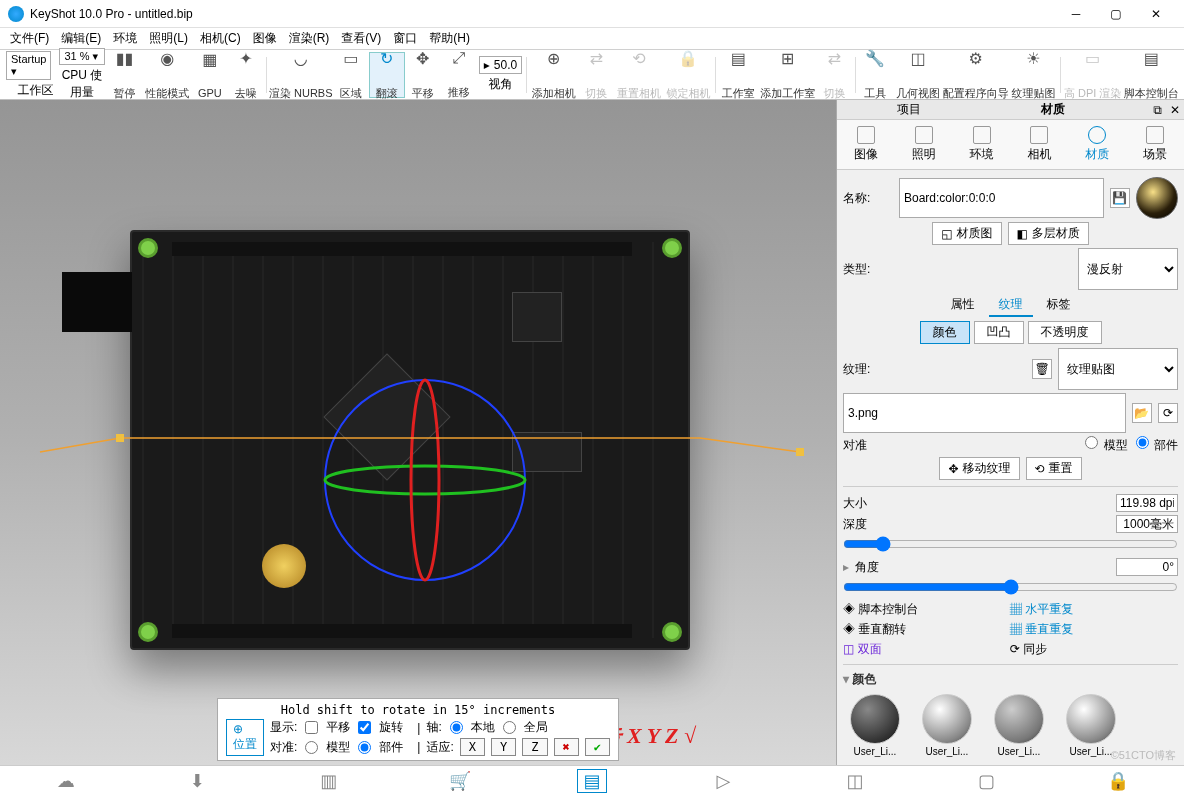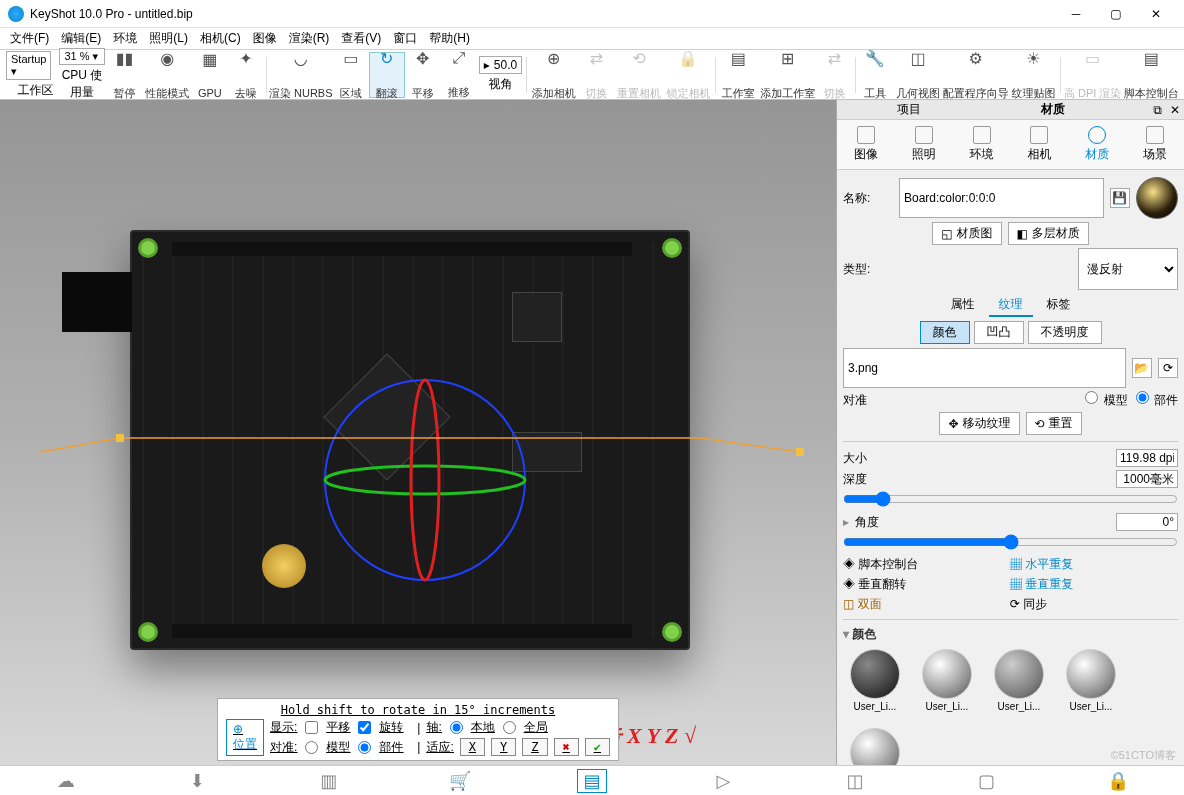--- a/index.html
+++ b/index.html
@@ -19,21 +19,21 @@
 .tdrop { border:1px solid #aaa; padding:1px 4px; background:#fff; font-size:11px; margin:0 2px; }
 .body { display:flex; height:calc(100% - 100px - 30px); }
 .viewport { flex:1; background:linear-gradient(#959595 0%,#b0b0b0 50%,#d8d8d8 100%); position:relative; overflow:hidden; }
 .board { position:absolute; left:130px; top:130px; width:560px; height:420px; background:#1a1a1a; border:2px solid #2a2a2a; border-radius:4px; box-shadow:0 20px 40px rgba(0,0,0,0.4); }
 .board::before { content:""; position:absolute; inset:10px; background:repeating-linear-gradient(90deg,#333 0 2px,#1a1a1a 2px 30px),repeating-linear-gradient(0deg,#333 0 2px,transparent 2px 40px); opacity:0.3; }
 .chip { position:absolute; background:#222; border:1px solid #444; }
 .hdr { position:absolute; background:#111; }
 .screw { position:absolute; width:20px; height:20px; background:#7fd04a; border-radius:50%; border:3px solid #5a9e2f; }
 .gizmo { position:absolute; left:300px; top:255px; width:250px; height:250px; pointer-events:none; }
 .overlay-panel { position:absolute; bottom:4px; left:50%; transform:translateX(-50%); background:#fff; border:1px solid #aaa; padding:4px 8px; display:flex; flex-direction:column; gap:2px; font-family:monospace; }
-.overlay-row { display:flex; align-items:center; gap:6px;text-decoration:underline; }
+.overlay-row { display:flex; align-items:center; gap:6px; }
 .axisbtn { border:1px solid #888; padding:1px 8px; background:#f8f8f8; font-family:monospace; cursor:pointer; }
 .red-annot { position:absolute; bottom:14px; right:140px; color:#e02020; font-size:22px; font-weight:bold; font-style:italic; font-family:STKaiti,KaiTi,serif; }
 .sidepanel { width:348px; background:#f0f0f0; border-left:1px solid #aaa; display:flex; flex-direction:column; overflow:hidden; }
 .sp-tabs { display:flex; height:20px; background:#e8e8e8; border-bottom:1px solid #ccc; align-items:center; }
 .sp-tab { padding:0 60px; cursor:pointer; }
 .sp-tab.active { font-weight:bold; }
 .sp-cats { display:flex; justify-content:space-around; padding:4px 0; border-bottom:1px solid #ccc; background:#f8f8f8; }
 .sp-cat { display:flex; flex-direction:column; align-items:center; cursor:pointer; padding:2px 6px; }
 .sp-cat .cicon { width:18px; height:18px; border:1px solid #999; border-radius:2px; margin-bottom:2px; }
 .sp-cat.active { color:#08c; }
@@ -311,20 +311,25 @@
         <span style="padding:2px 10px">属性</span>
         <span style="padding:2px 10px;border-bottom:2px solid #08c;color:#08c">纹理</span>
         <span style="padding:2px 10px">标签</span>
       </div>
       <div class="subtabs">
         <span class="subtab active">颜色</span>
         <span class="subtab">凹凸</span>
         <span class="subtab">不透明度</span>
       </div>
       <div class="sp-row">
+        <label>纹理:</label>
+        <span style="margin-left:auto" class="iconbtn">🗑</span>
+        <select class="sp-input" style="max-width:120px"><option>纹理贴图</option></select>
+      </div>
+      <div class="sp-row">
         <input class="sp-input" value="3.png" style="">
         <span class="iconbtn">📂</span>
         <span class="iconbtn">⟳</span>
       </div>
       <div class="sp-row">
         <label>对准</label>
         <span style="margin-left:auto"><input type="radio" name="sa" style=""> <span>模型</span></span>
         <span><input type="radio" name="sa" checked="" style=""> <span>部件</span></span>
       </div>
       <div class="sp-row" style="justify-content:center">
@@ -350,21 +355,21 @@
         <input type="range" class="slider" value="50" style="">
         <div class="sp-row">
           <span style="width:48%">◈ <span>脚本控制台</span></span>
           <span style="color:#08c">▦ <span>水平重复</span></span>
         </div>
         <div class="sp-row">
           <span style="width:48%">◈ <span>垂直翻转</span></span>
           <span style="color:#08c">▦ <span>垂直重复</span></span>
         </div>
         <div class="sp-row">
-          <span style="width:48%;color:#a16207">◫ <span>双面</span></span>
+          <span style="width:48%;color:#6d28d9">◫ <span>双面</span></span>
           <span>⟳ <span>同步</span></span>
         </div>
       </div>
 
       <div class="sp-section">
         <div class="sp-sec-hdr">颜色</div>
         <div class="swatch-row">
           <div class="swatch">
               <div class="swatch-ball" style="background:radial-gradient(circle at 35% 30%,#888,#333 70%,#111)"></div>
               <div class="swatch-lbl">User_Li...</div>

